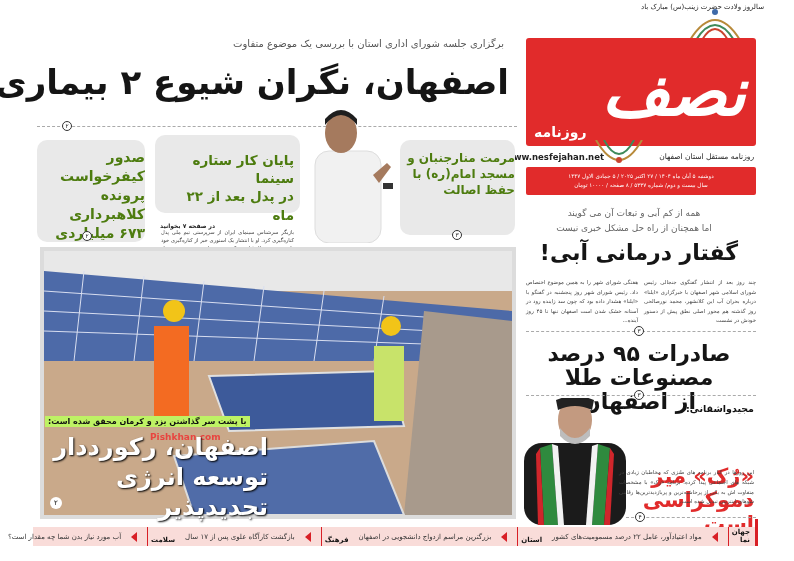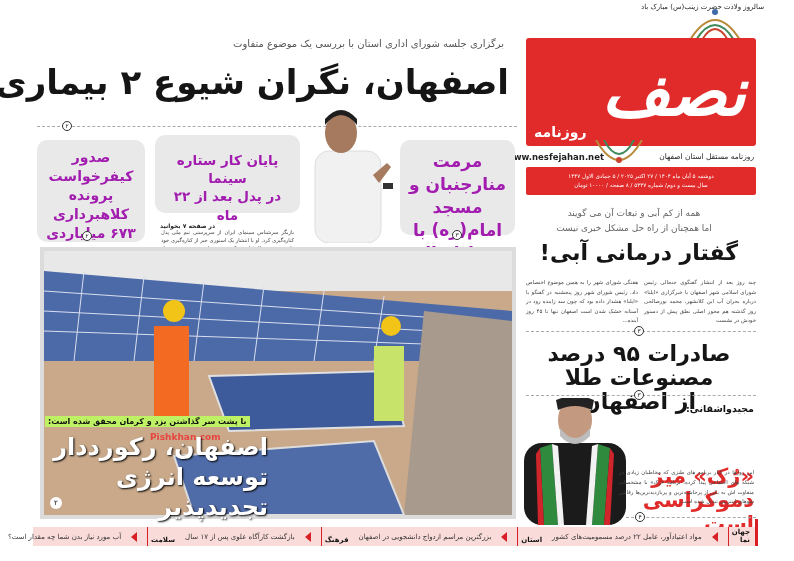--- a/index.html
+++ b/index.html
@@ -20,29 +20,29 @@
   .mast-info { right: 38px; top: 167px; width: 230px; height: 28px; background: #e12b2b; border-radius: 2px; color: #fff; font-size: 5.6px; text-align: center; padding-top: 5px; line-height: 9px; }
 
   
   .kicker { right: 290px; top: 38px; font-size: 10px; color: #555; }
   .main-headline { right: 285px; top: 62px; font-size: 34px; font-weight: bold; color: #151515; white-space: nowrap; letter-spacing: -1px; }
   .dash-line { border-top: 1px dashed #aaa; }
   .page-ref { width: 10px; height: 10px; border-radius: 50%; border: 1px solid #333; font-size: 6px; text-align: center; line-height: 8px; background: #fff; }
 
   
   .box { background: #e9e9e9; border-radius: 10px; }
-  .box-title { font-weight: bold; color: #a21caf; text-align: center; line-height: 1.35; }
+  .box-title { font-weight: bold; color: #4d7c0f; text-align: right; line-height: 1.35; }
   .box-left { left: 37px; top: 140px; width: 108px; height: 102px; padding-top: 8px; }
   .box-left .box-title { font-size: 14px; }
   .box-mid { left: 155px; top: 135px; width: 145px; height: 78px; padding: 16px 6px 0 6px; }
   .box-mid .box-title { font-size: 13.5px; }
   .box-mid-text { font-size: 5.2px; color: #444; text-align: justify; line-height: 8px; margin-top: 4px; }
   .box-mid-ref { left: 160px; top: 222px; font-size: 6px; color: #222; font-weight: bold; }
   .box-right { left: 400px; top: 140px; width: 115px; height: 95px; padding-top: 10px; }
-  .box-right .box-title { font-size: 17px; }
+  .box-right .box-title { font-size: 12px; }
 
   .man-photo { left: 303px; top: 103px; width: 95px; height: 140px; }
 
   
   .photo-frame { left: 40px; top: 247px; width: 476px; height: 272px; border: 4px solid #dcdcdc; background: #cfcfcf; overflow: hidden; }
   .photo-inner { position: absolute; inset: 0; }
   .photo-overlay-kicker { left: 45px; top: 416px; background: #bef264; color: #111; font-size: 8px; font-weight: bold; padding: 1px 3px; }
   .photo-headline { left: 48px; top: 432px; font-size: 24px; font-weight: bold; color: #fff; line-height: 30px; text-shadow: 1px 1px 2px #000; text-align: right; width: 220px; }
   .watermark { left: 150px; top: 432px; font-size: 9px; color: #e33; font-weight: bold; direction: ltr; opacity: 0.85; }
   .photo-pageref { left: 50px; top: 497px; width: 12px; height: 12px; border-radius: 50%; background: #fff; font-size: 7px; text-align: center; line-height: 12px; color: #000; }

